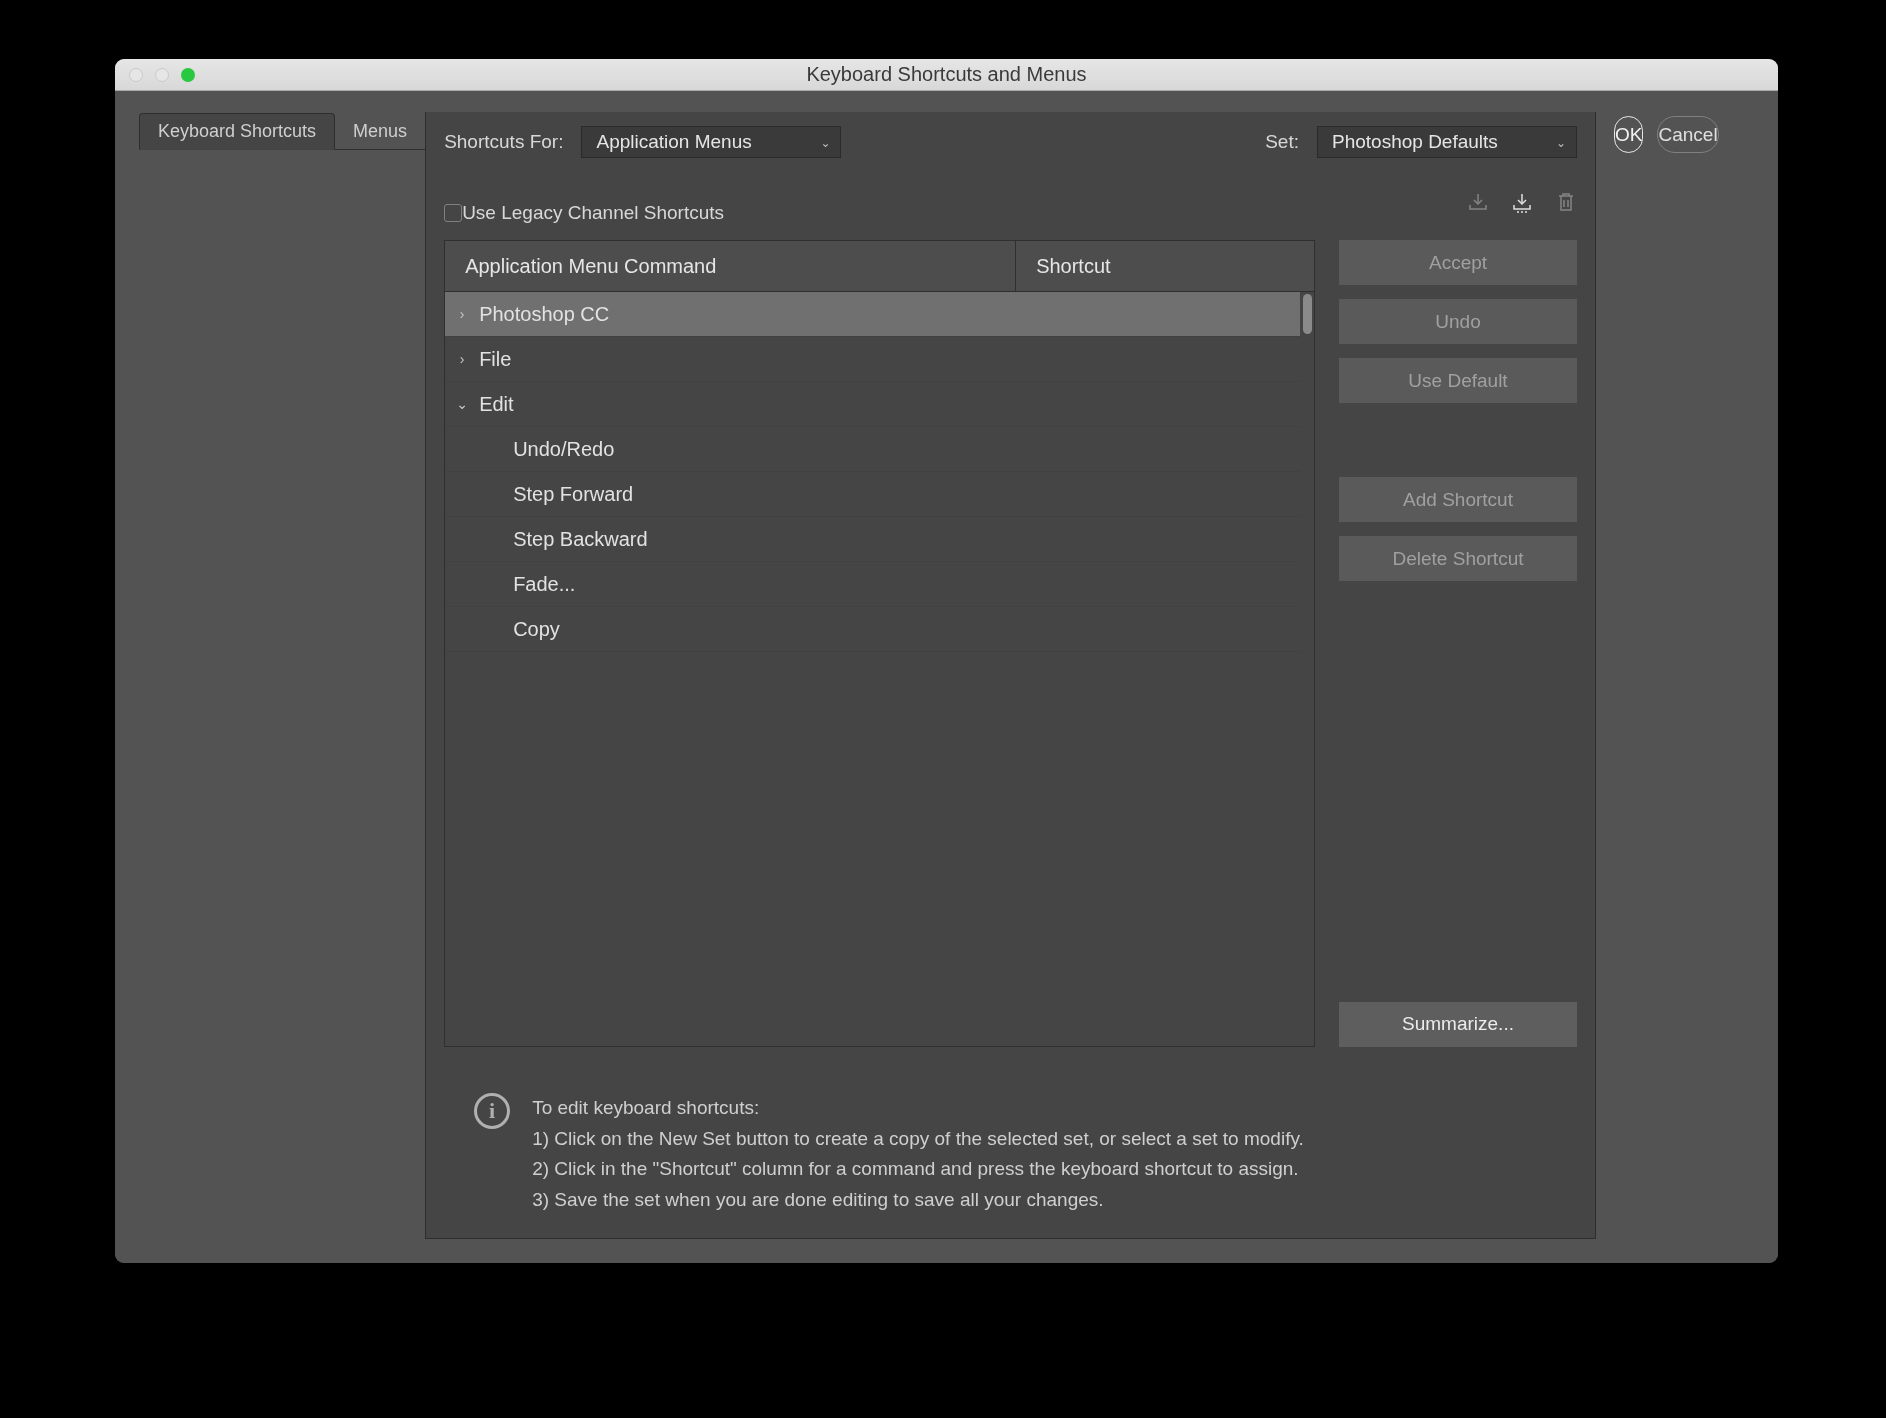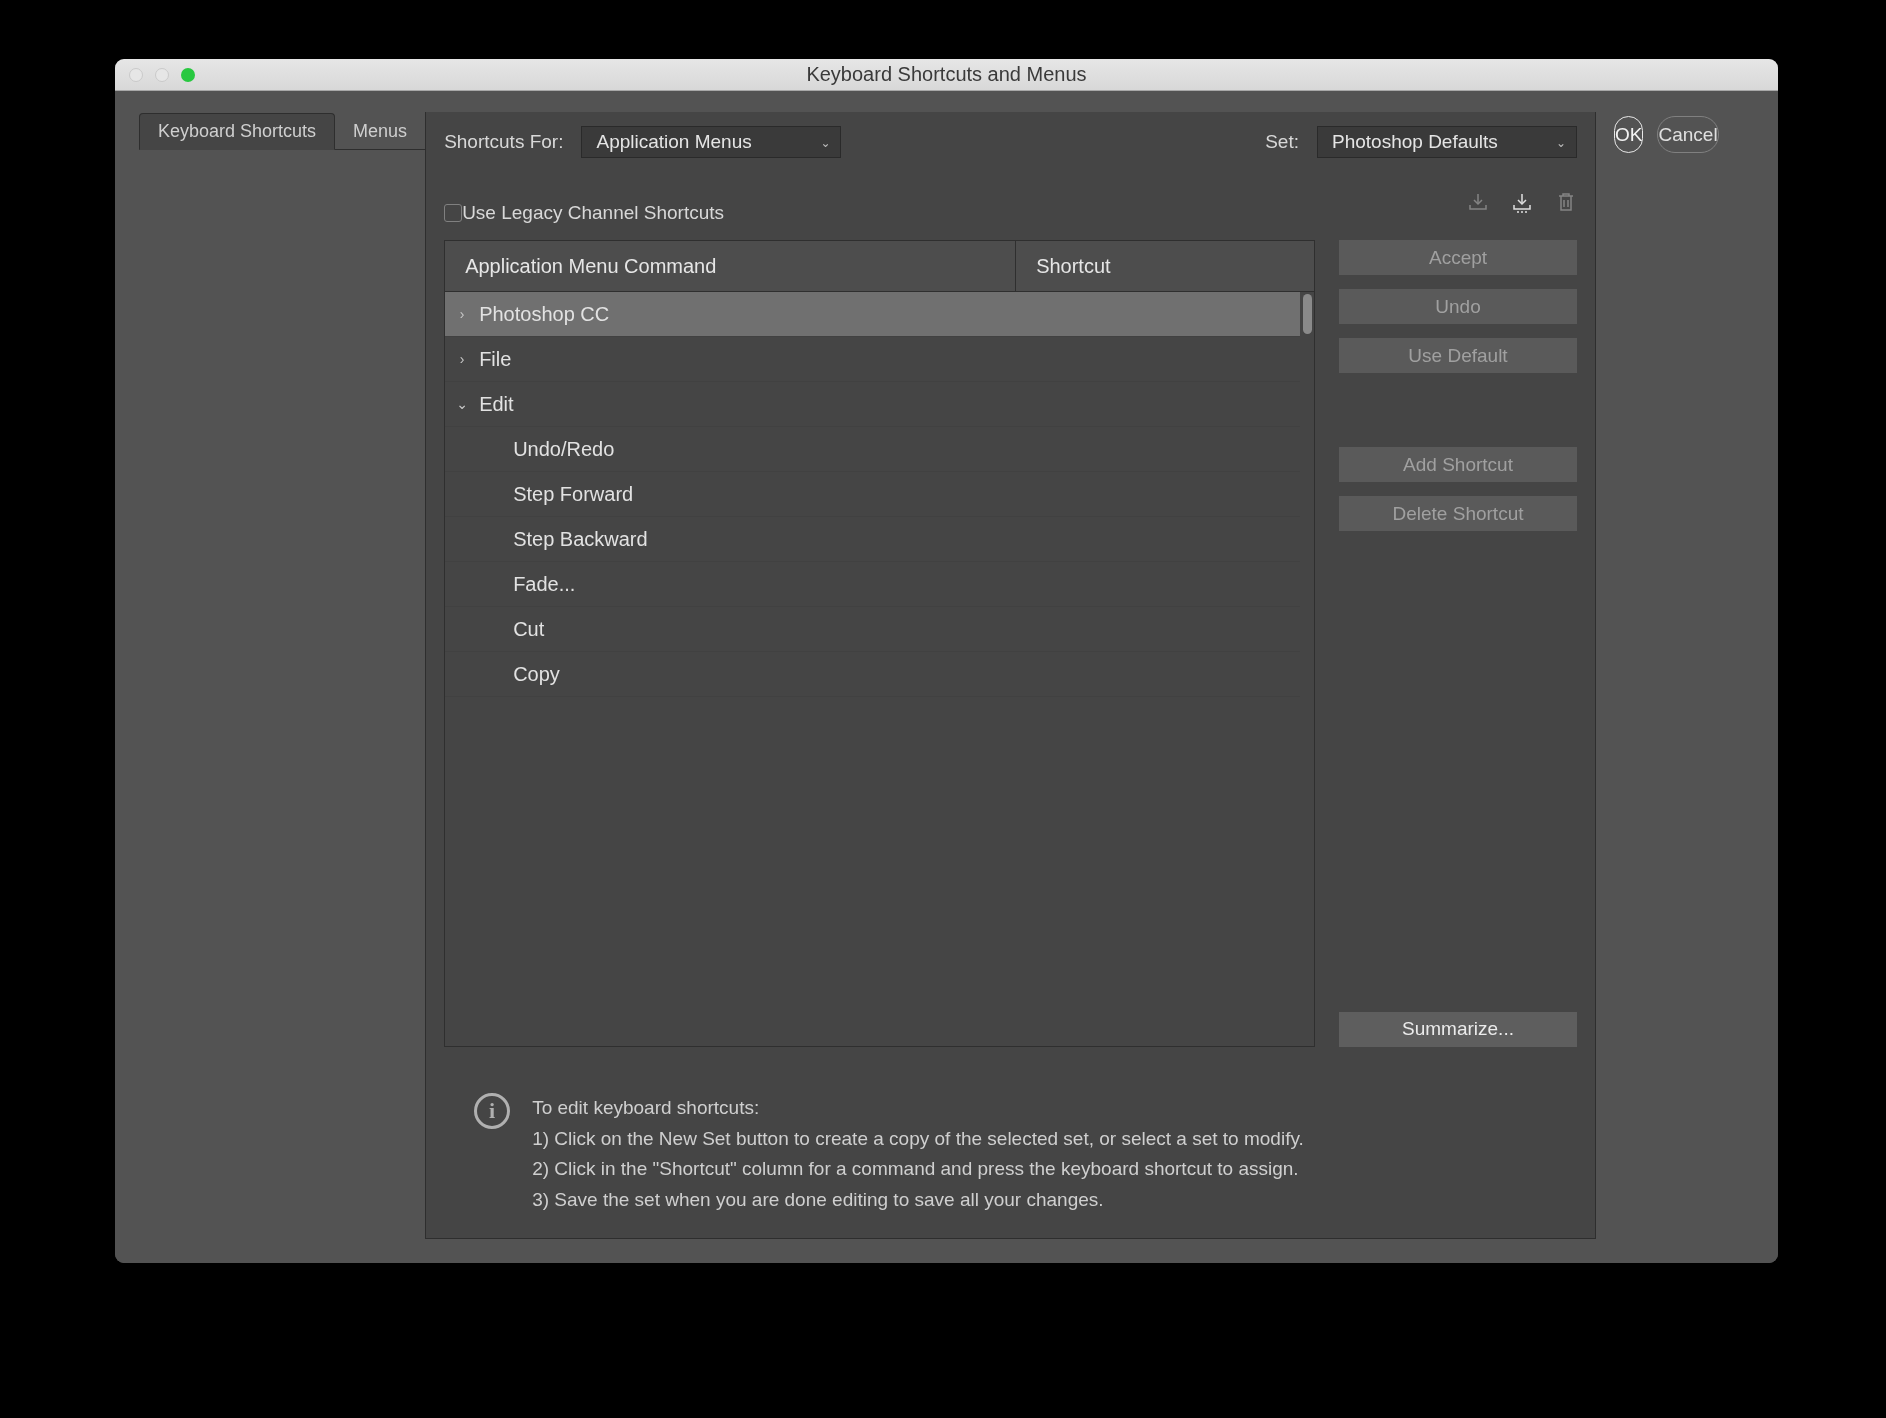--- a/index.html
+++ b/index.html
@@ -108,21 +108,21 @@
   .icon-row { display:flex; gap:22px; margin-left:auto; color:#c0c0c0;}
   .icon-btn { width:22px; height:22px; opacity:0.55; display:flex; align-items:center; justify-content:center; cursor:default;}
   .checkbox-row { display:flex; align-items:center; margin-top:22px;}
   .checkbox {
     width:18px; height:18px; border:1.4px solid #808080; border-radius:3px;
   }
   .middle-row { display:flex; gap:24px; margin-top:16px; flex:1; min-height:0;}
   .tree-area { flex:1; display:flex; flex-direction:column; min-height:0;}
   .right-btns { width:238px; display:flex; flex-direction:column; gap:14px;}
   .flat-button {
-    height:35px; background:#5a5a5a; color:#a0a0a0;
+    height:45px; background:#5a5a5a; color:#a0a0a0;
     border:none; font-size:19px; cursor:default;
   }
   .flat-button.active { background:#5e5e5e; color:#ebebeb; cursor:pointer;}
   .spacer { flex:1;}
   .column-headers {
     height:52px; background:#4d4d4d;
     border:1px solid #2f2f2f;
     display:flex;
   }
   .col-h { display:flex; align-items:center; padding:0 20px; font-size:20px; color:#e6e6e6;}
@@ -253,24 +253,20 @@
                     <span class="arrow"></span>
                     <span class="name">Step Forward</span>
                   </div>
                   <div class="tree-row indent">
                     <span class="arrow"></span>
                     <span class="name">Step Backward</span>
                   </div>
                   <div class="tree-row indent">
                     <span class="arrow"></span>
                     <span class="name">Fade...</span>
-                  </div>
-                  <div class="tree-row indent">
-                    <span class="arrow"></span>
-                    <span class="name">Cut</span>
                   </div>
                   <div class="tree-row indent">
                     <span class="arrow"></span>
                     <span class="name">Copy</span>
                   </div>
                 </div>
               <div class="scrollbar"></div>
             </div>
           </div>
 

